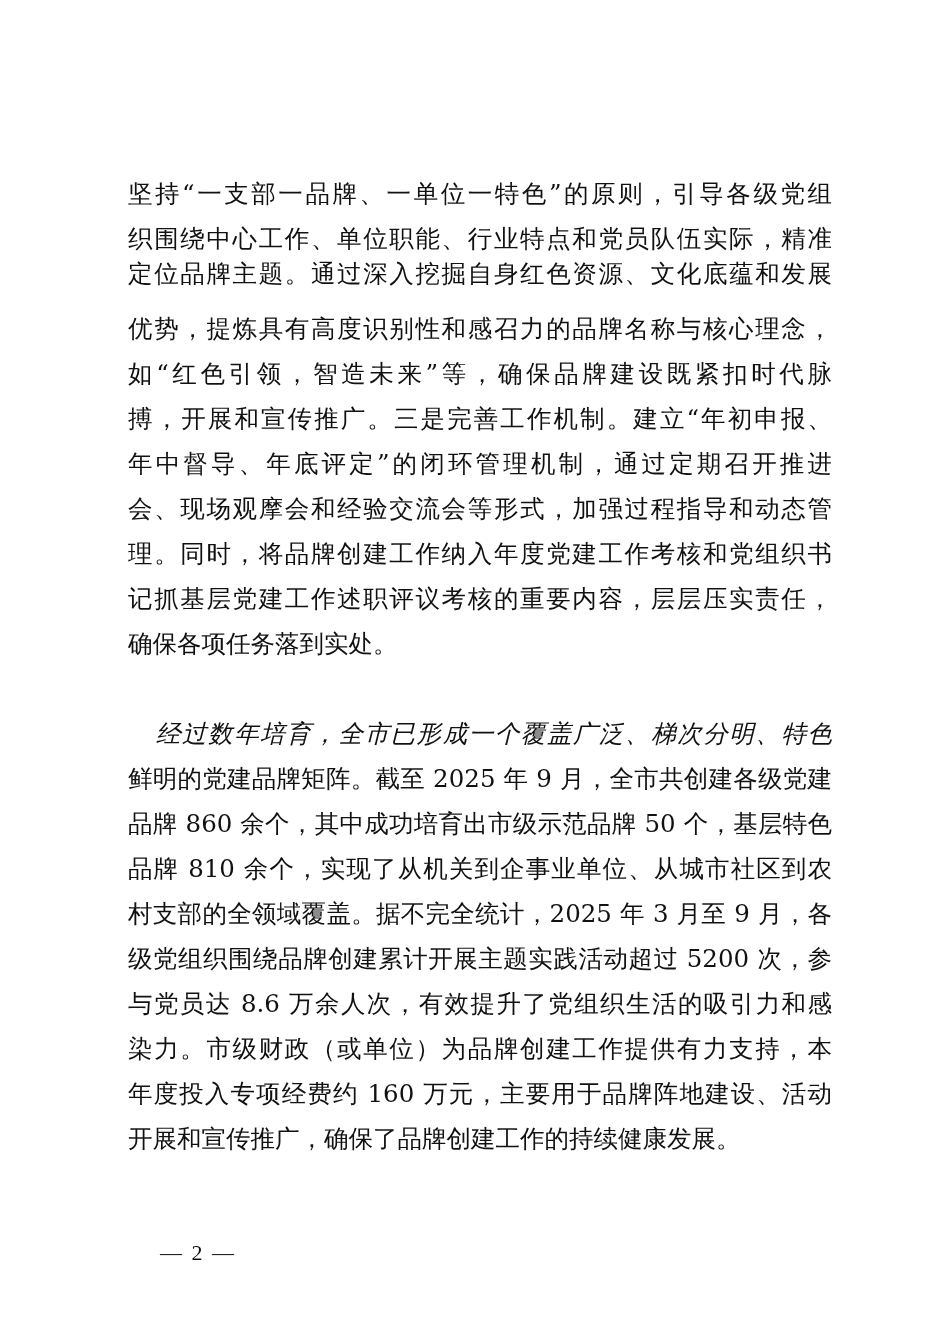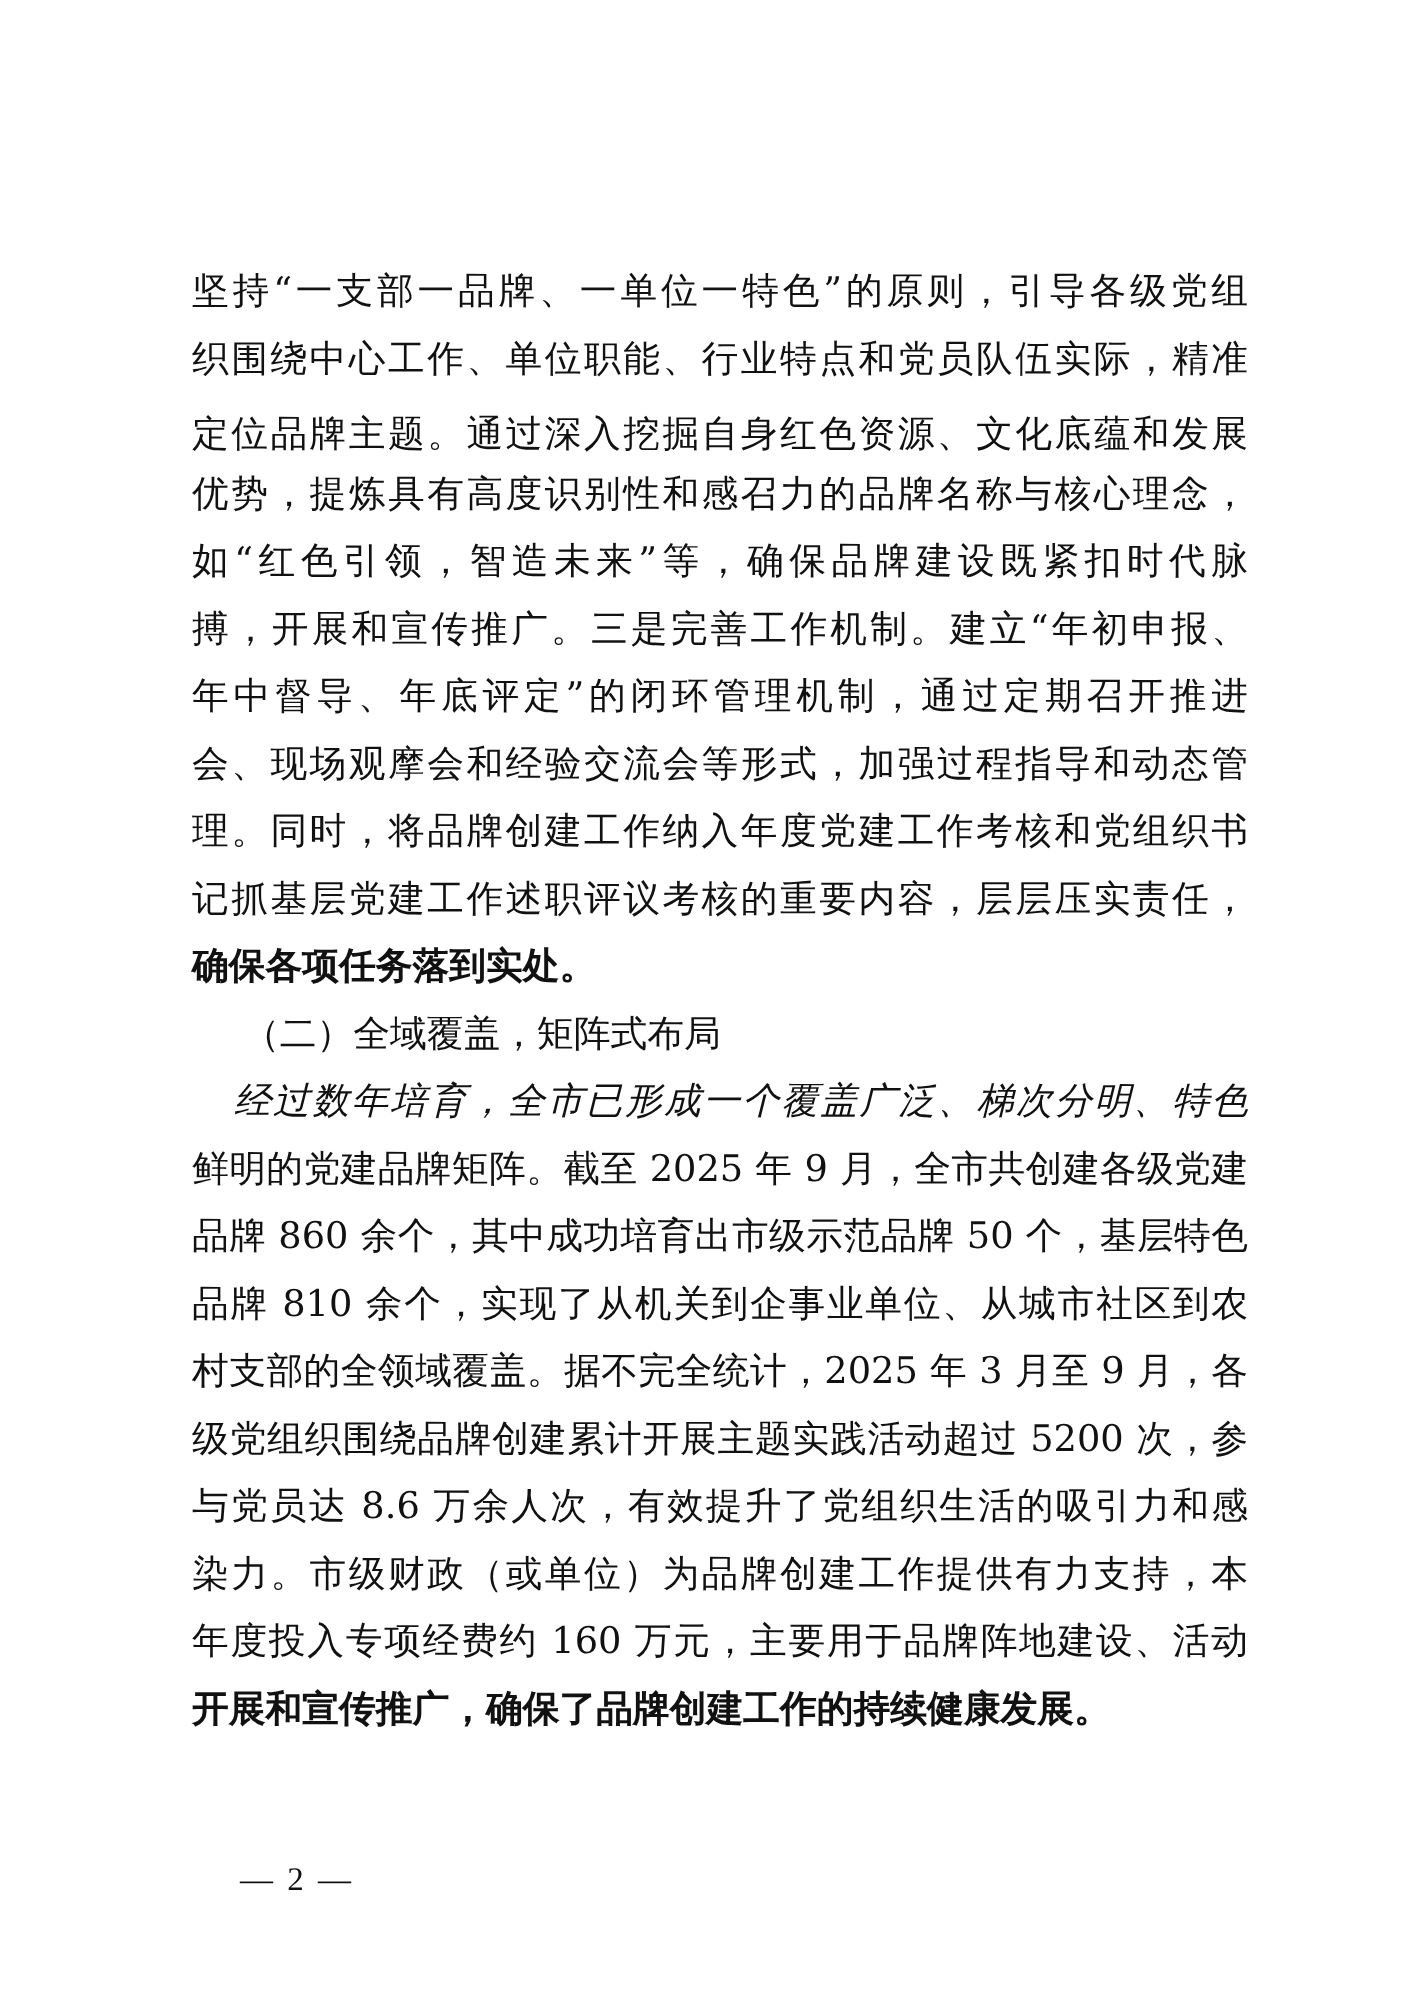--- a/index.html
+++ b/index.html
@@ -28,21 +28,20 @@
       height: 45px;
       font-size: 24.5px;
       line-height: 45px;
       white-space: nowrap;
       text-align: justify;
       text-align-last: justify;
       letter-spacing: 0px;
     }
     .line.last {
       text-align-last: left;
-      font-weight: bold;
     }
     .line.indent {
       left: 128px;
       padding-left: 28px;
       width: 676px;
       font-style: italic;
     }
     .heading {
       text-align-last: left;
       padding-left: 34px;
@@ -60,32 +59,31 @@
     }
   </style>
 </head>
 <body>
 
 <div class="page">
 
   <div>
     <div class="line" style="top:171px">坚持“一支部一品牌、一单位一特色”的原则，引导各级党组</div>
     <div class="line" style="top:216px">织围绕中心工作、单位职能、行业特点和党员队伍实际，精准</div>
-    <div class="line" style="top:266px">定位品牌主题。通过深入挖掘自身红色资源、文化底蕴和发展</div>
+    <div class="line" style="top:251px">定位品牌主题。通过深入挖掘自身红色资源、文化底蕴和发展</div>
     <div class="line" style="top:306px">优势，提炼具有高度识别性和感召力的品牌名称与核心理念，</div>
     <div class="line" style="top:351px">如“红色引领，智造未来”等，确保品牌建设既紧扣时代脉</div>
     <div class="line" style="top:396px">搏，开展和宣传推广。三是完善工作机制。建立“年初申报、</div>
     <div class="line" style="top:441px">年中督导、年底评定”的闭环管理机制，通过定期召开推进</div>
     <div class="line" style="top:486px">会、现场观摩会和经验交流会等形式，加强过程指导和动态管</div>
     <div class="line" style="top:531px">理。同时，将品牌创建工作纳入年度党建工作考核和党组织书</div>
     <div class="line" style="top:576px">记抓基层党建工作述职评议考核的重要内容，层层压实责任，</div>
     <div class="line last" style="top:621px">确保各项任务落到实处。</div>
   </div>
 
-  <div class="line heading" style="top:666px">（二）全域覆盖，矩阵式布局</div>
 
   <div>
     <div class="line indent" style="top:711px">经过数年培育，全市已形成一个覆盖广泛、梯次分明、特色</div>
     <div class="line" style="top:756px">鲜明的党建品牌矩阵。截至 2025 年 9 月，全市共创建各级党建</div>
     <div class="line" style="top:801px">品牌 860 余个，其中成功培育出市级示范品牌 50 个，基层特色</div>
     <div class="line" style="top:846px">品牌 810 余个，实现了从机关到企事业单位、从城市社区到农</div>
     <div class="line" style="top:891px">村支部的全领域覆盖。据不完全统计，2025 年 3 月至 9 月，各</div>
     <div class="line" style="top:936px">级党组织围绕品牌创建累计开展主题实践活动超过 5200 次，参</div>
     <div class="line" style="top:981px">与党员达 8.6 万余人次，有效提升了党组织生活的吸引力和感</div>
     <div class="line" style="top:1026px">染力。市级财政（或单位）为品牌创建工作提供有力支持，本</div>

